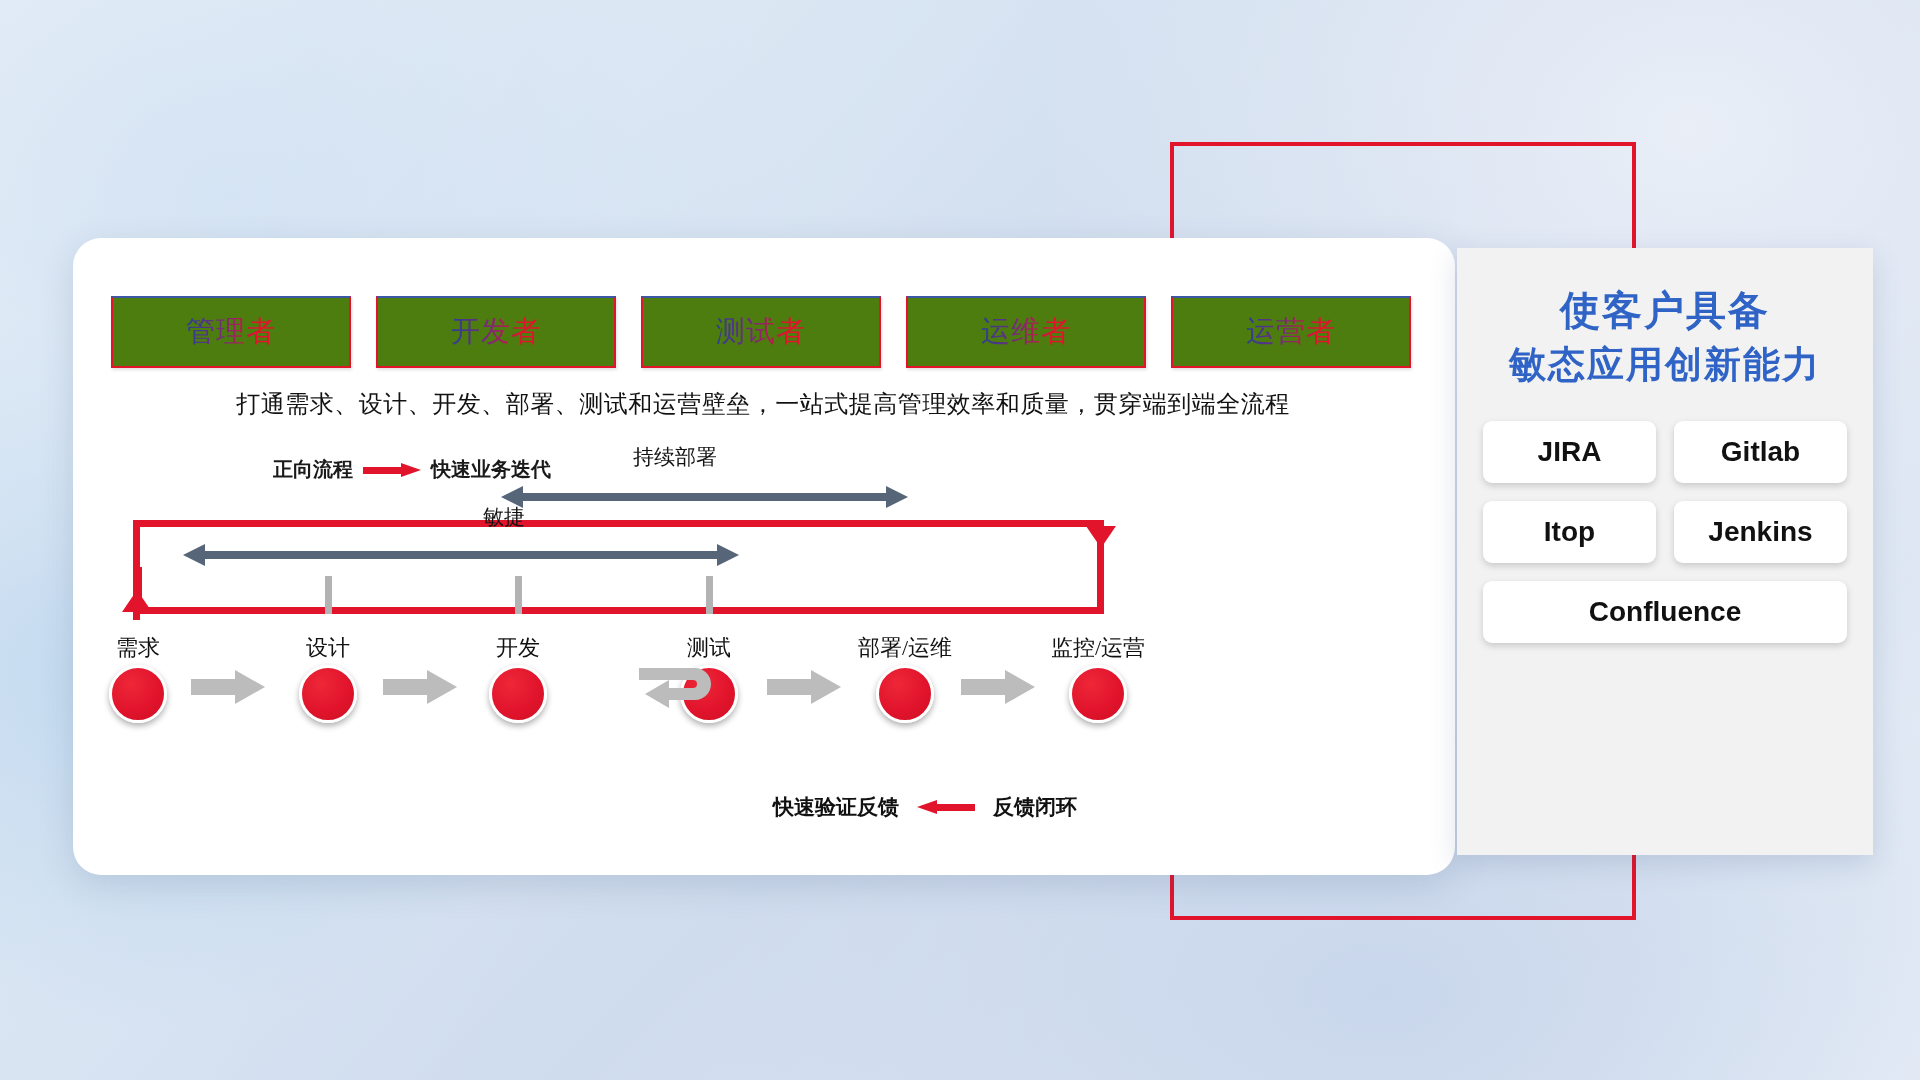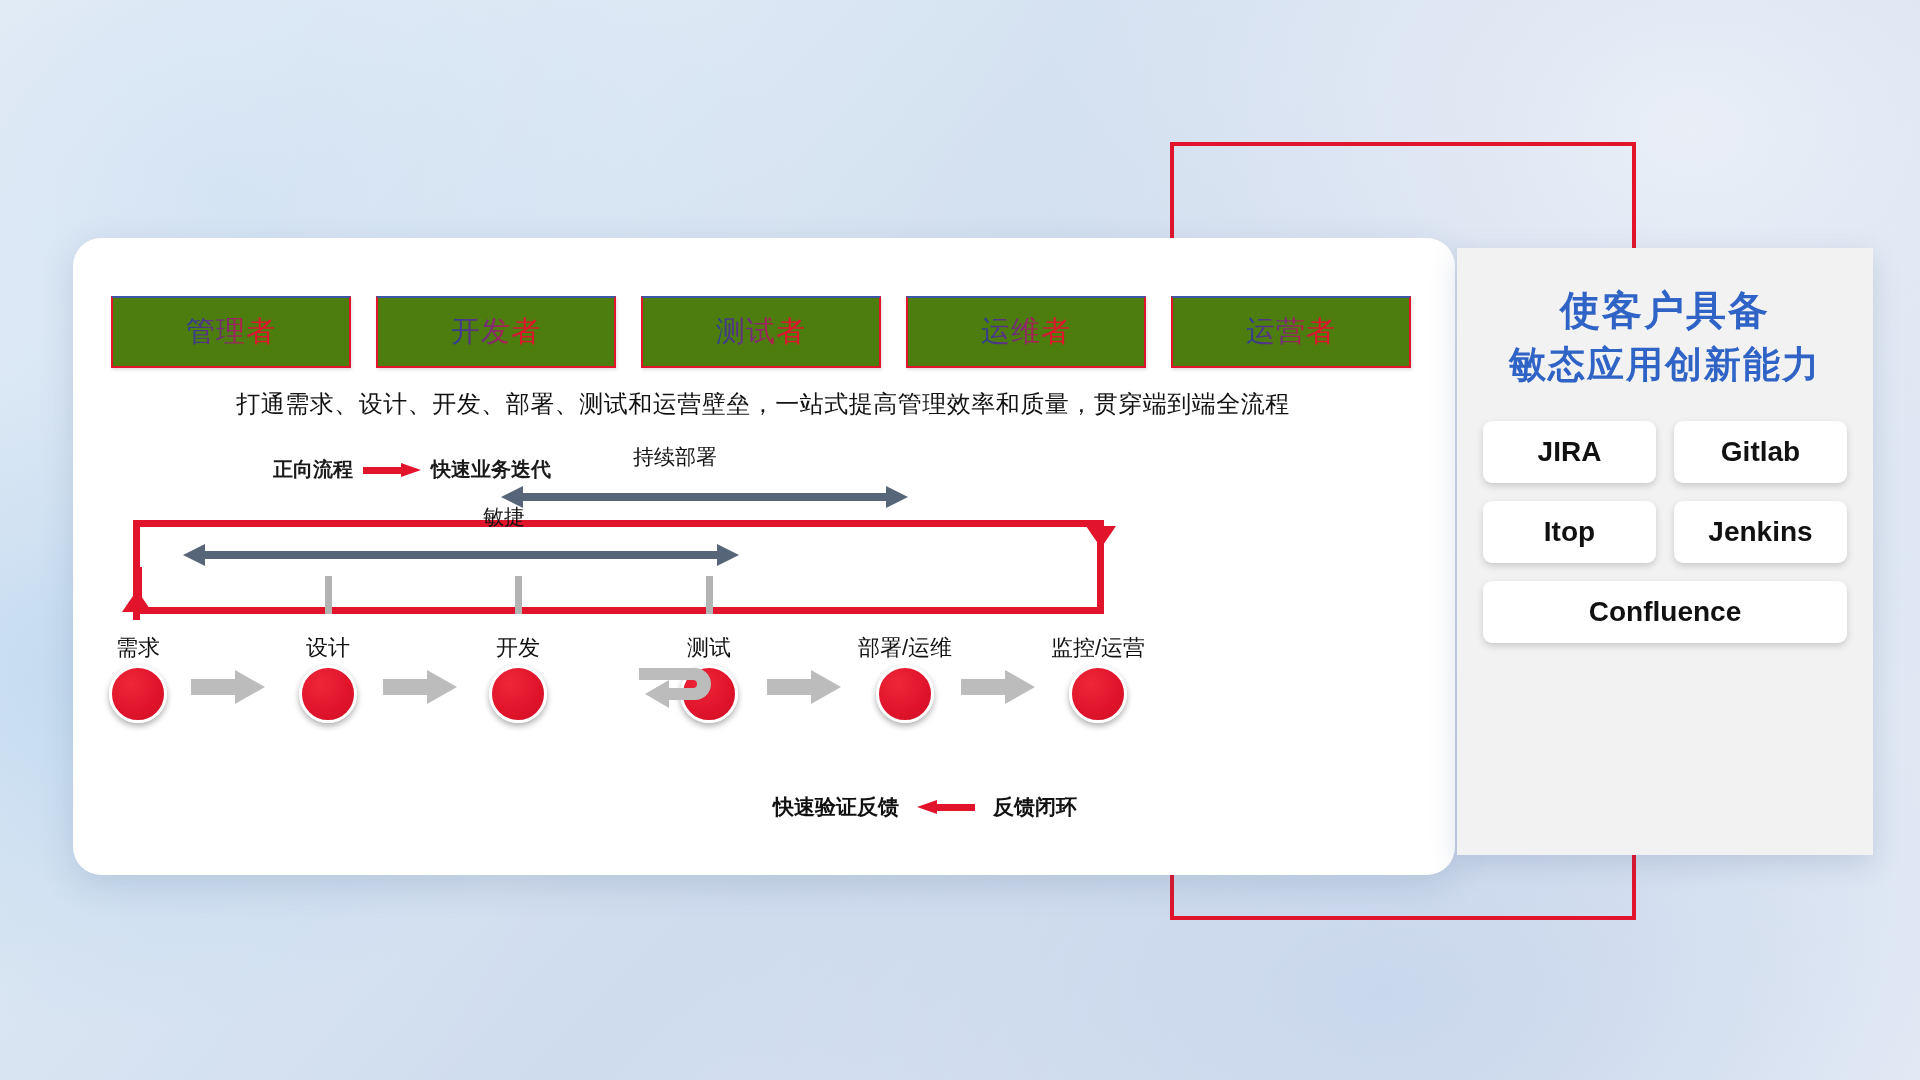--- a/index.html
+++ b/index.html
@@ -171,21 +171,21 @@
     position:absolute; left: 560px; top: 205px;
     font-size: 21px; color:#111; font-weight: 500;
   }
   #agile-arrow { left: 110px; top: 306px; width: 556px; }
   #agile-label {
     position:absolute; left: 372px; top: 265px;
     font-size: 21px; color:#111; font-weight: 500; margin-left: 38px;
   }
 
   
-  #stages { position: absolute; left: 0; top: 395px; width: 1382px; height: 120px; }
+  #stages { position: absolute; left: 0; top: 395px; width: 1382px; height: 120px; font-family: Liberation Serif, serif; }
   .stage {
     position: absolute;
     width: 130px;
     text-align: center;
   }
   .stage-label {
     font-size: 22px; color: #111; white-space: nowrap;
     margin-bottom: 2px;
   }
   .stage-dot {

